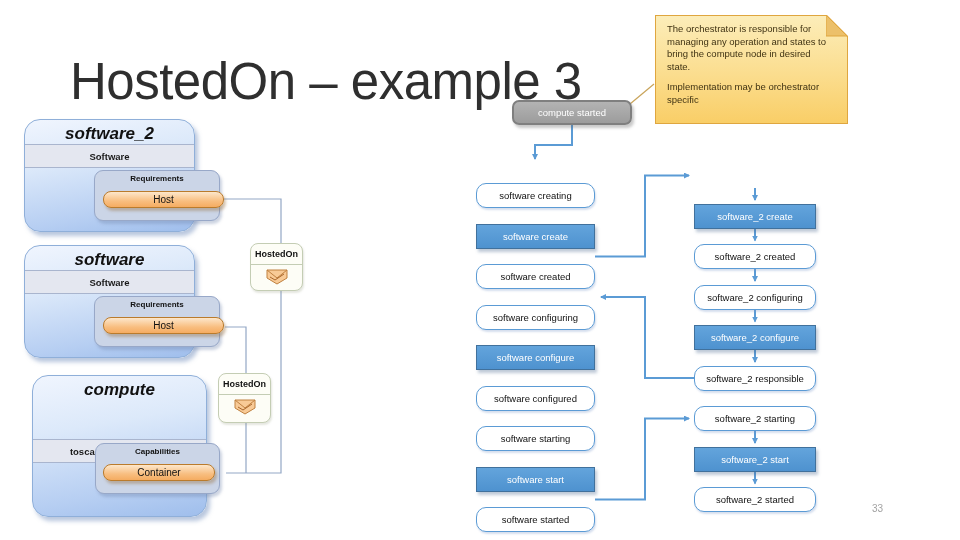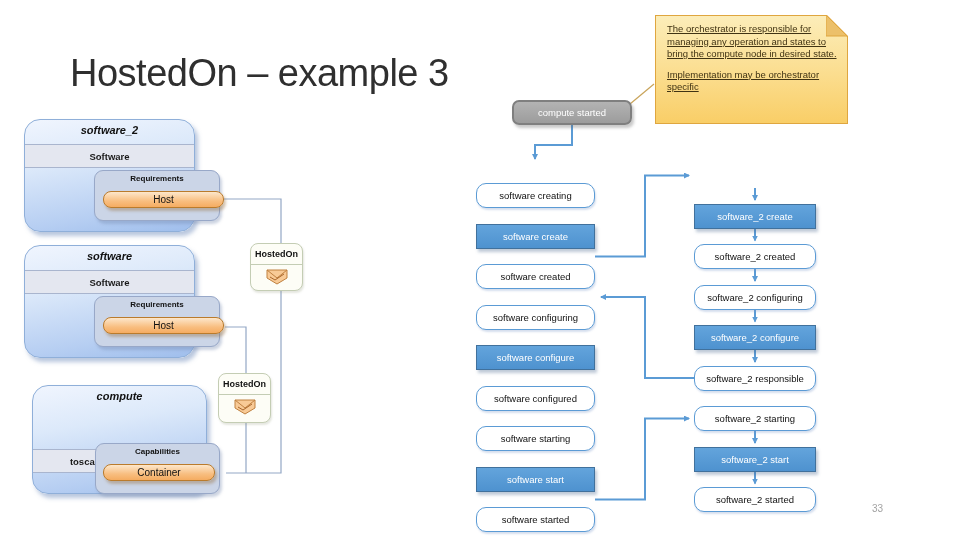--- a/index.html
+++ b/index.html
@@ -1,31 +1,31 @@
 <!DOCTYPE html>
 <html><head>
 <meta charset="utf-8">
 <style>
   html,body{margin:0;padding:0;background:#888;}
   .slide{position:relative;width:960px;height:540px;background:#ffffff;overflow:hidden;
          font-family:"Liberation Sans",sans-serif;}
   
-  .title{position:absolute;left:70px;top:52px;font-size:38px;letter-spacing:-0.5px;
+  .title{position:absolute;left:70px;top:52px;font-size:51px;letter-spacing:-0.5px;
          color:#2f2f2f;font-weight:400;}
   
   .note{position:absolute;left:655px;top:15px;width:193px;height:109px;}
   .note-bg{position:absolute;inset:0;background:#DFA63F;
            clip-path:polygon(0 0,172px 0,100% 21px,100% 100%,0 100%);}
   .note-bg-inner{position:absolute;inset:1px;
            background:linear-gradient(180deg,#FCEDB9 0%,#FBDD8E 55%,#F9CE67 100%);
            clip-path:polygon(0 0,170.5px 0,100% 20.5px,100% 100%,0 100%);}
   .note-fold{position:absolute;left:171px;top:0;}
   .note-text{position:absolute;inset:0;padding:8px 8px 6px 12px;font-size:9.5px;
            line-height:1.32;color:#403313;}
-  .note-text p{margin:0 0 8px 0;text-decoration:underline;}
+  .note-text p{margin:0 12px 8px 0;}
   
   .graybox{position:absolute;left:512px;top:100px;width:120px;height:25px;border-radius:7px;
            background:linear-gradient(180deg,#B3B3B3,#9C9C9C);border:2px solid #7F7F7F;
            color:#fff;font-size:9.5px;display:flex;align-items:center;justify-content:center;
            box-sizing:border-box;box-shadow:2px 3px 3px rgba(100,100,100,.35);z-index:2;}
   
   .sbox{position:absolute;height:25px;display:flex;align-items:center;justify-content:center;
         font-size:9.5px;box-sizing:border-box;z-index:2;}
   .white{background:#fff;border:1.8px solid #5B9BD5;border-radius:10px;color:#111;
          box-shadow:1px 2px 2px rgba(120,150,200,.3);}
@@ -33,21 +33,21 @@
         box-shadow:2px 3px 3px rgba(70,100,140,.35);}
   .col-mid{left:476px;width:119px;margin-top:20px;}
   .col-right{left:694px;width:122px;}
   .r0{top:163px}.r1{top:203.5px}.r2{top:244px}.r3{top:284.5px}.r4{top:325px}
   .r5{top:365.5px}.r6{top:406px}.r7{top:446.5px}.r8{top:487px}
   
   .node{position:absolute;border-radius:16px;border:1px solid #8FAFD9;box-sizing:border-box;
         background:linear-gradient(170deg,#F0F5FE 0%,#DCE9FA 35%,#B6CEF2 78%,#9FBEEC 100%);
         box-shadow:3px 4px 4px rgba(115,143,190,.5);z-index:2;}
   .node-title{position:absolute;left:0;right:0;top:4px;height:20px;text-align:center;
-        font-style:italic;font-weight:bold;font-size:11px;color:#111;}
+        font-style:italic;font-weight:bold;font-size:17px;color:#111;}
   .node-band{position:absolute;left:0;right:0;height:24px;background:#E4E7F0;
         border-top:1px solid #A9B5CE;border-bottom:1px solid #A9B5CE;box-sizing:border-box;
         display:flex;align-items:center;justify-content:center;
         font-size:9.5px;font-weight:bold;color:#1a1a1a;}
   .subbox{position:absolute;background:#CBD5E7;border:1px solid #98A8C8;border-radius:9px;
         box-sizing:border-box;box-shadow:2px 3px 3px rgba(110,130,170,.35);z-index:3;}
   .subbox-label{position:absolute;left:0;right:0;top:3px;text-align:center;
         font-size:8px;font-weight:bold;color:#111;}
   .orangebar{position:absolute;height:17px;border:1px solid #BA7B2C;border-radius:8px;
         background:linear-gradient(180deg,#FDE7CB 0%,#F8BE80 60%,#F5AC61 100%);
@@ -131,21 +131,21 @@
 
   <div class="node" style="left:24px;top:245px;width:171px;height:113px;">
     <div class="node-title">software</div>
     <div class="node-band" style="top:24px;">Software</div>
   </div>
   <div class="subbox" style="left:94px;top:296px;width:126px;height:51px;">
     <div class="subbox-label">Requirements</div>
   </div>
   <div class="orangebar" style="left:103px;top:317px;width:121px;">Host</div>
 
-  <div class="node" style="left:32px;top:385px;width:175px;height:109px;padding-left:44px;">
+  <div class="node" style="left:32px;top:375px;width:175px;height:142px;padding-left:44px;">
     <div class="node-title">compute</div>
     <div class="node-band" style="top:26px;margin-top:37px;">tosca.nodes.Compute</div>
   </div>
   <div class="subbox" style="left:95px;top:443px;width:125px;height:51px;">
     <div class="subbox-label">Capabilities</div>
   </div>
   <div class="orangebar" style="left:103px;top:464px;width:112px;">Container</div>
 
   <div class="relbox" style="left:250px;top:243px;height:48px;">
     <div class="rel-label">HostedOn</div>

